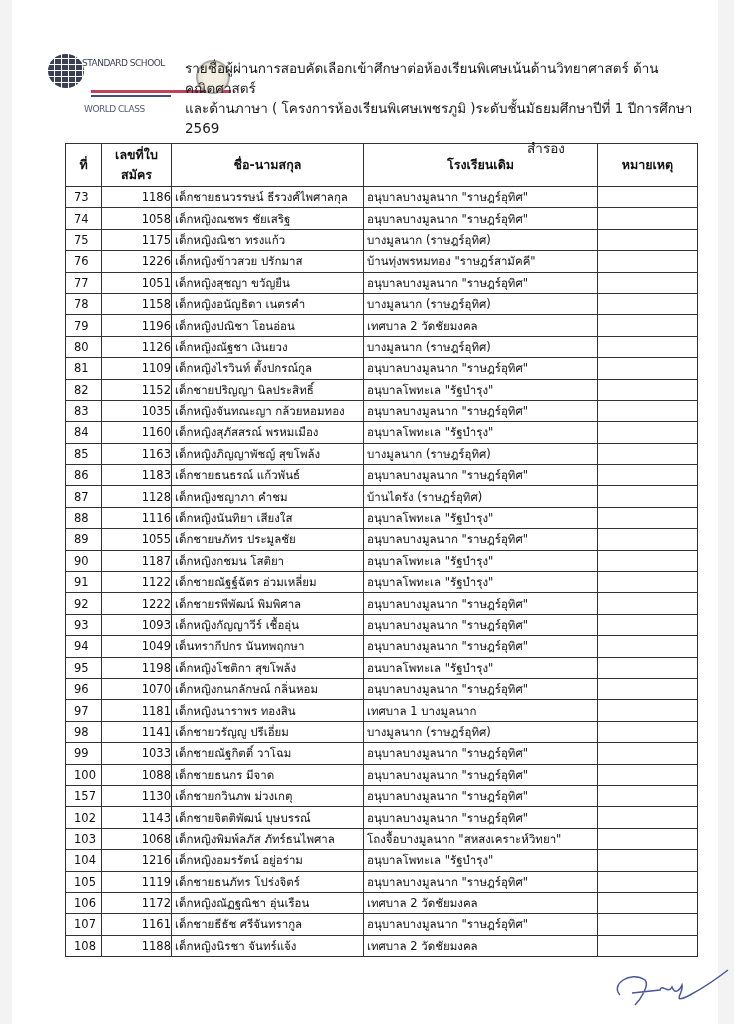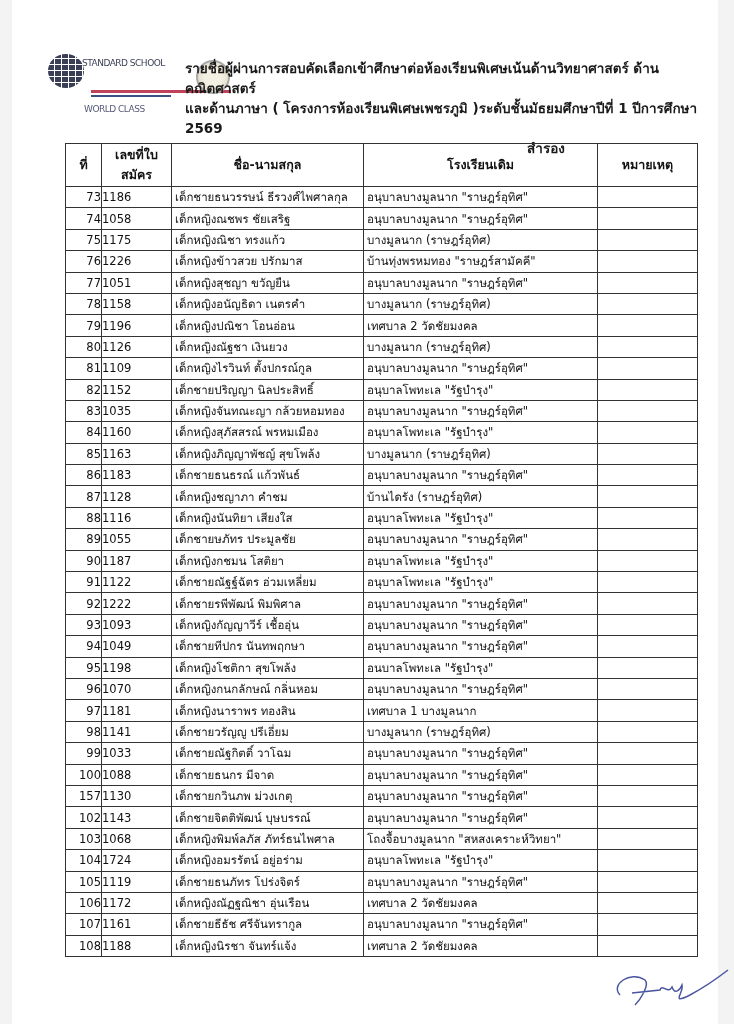--- a/index.html
+++ b/index.html
@@ -36,34 +36,34 @@
   }
   .logo-bar2 {
     position: absolute; left: 45px; top: 41px; width: 80px; height: 2px; background: #3d4f80;
   }
   .seal {
     position: absolute; left: 150px; top: 6px; width: 30px; height: 30px; border-radius: 50%;
     border: 2px solid #a9a9a9; background: radial-gradient(circle, #f3efe2 40%, #d8d2bd 100%);
   }
   .title {
     position: absolute; left: 185px; top: 14px; width: 540px;
-    font-size: 13.5px; font-weight: bold; line-height: 20px; color: #1a1a1a;
+    font-size: 13.5px; font-weight: normal; line-height: 20px; color: #1a1a1a;
   }
   .title .l3 { display: block; text-align: center; padding-left: 182px; }
   table {
     position: absolute; left: 65px; top: 143px; border-collapse: collapse;
     font-family: "DejaVu Sans", sans-serif;
   }
   th, td { border: 1.5px solid #333; padding: 0; }
   th {
     height: 42px; font-size: 12.5px; font-weight: bold; text-align: center;
   }
   td { height: 20.4px; font-size: 11.5px; line-height: 20px; }
-  td.c-no { text-align: right; padding-left: 8px; }
-  td.c-app { text-align: left; }
+  td.c-no { text-align: left; padding-left: 8px; }
+  td.c-app { text-align: right; }
   td.c-name, td.c-school { padding-left: 3px; white-space: nowrap; overflow: hidden; }
   .signature {
     position: absolute; left: 610px; top: 965px; width: 120px; height: 45px;
   }
 </style>
 </head>
 <body>
 
 <div class="page"></div>
 
@@ -244,21 +244,21 @@
       <tr>
         <td class="c-no">93</td>
         <td class="c-app">1093</td>
         <td class="c-name">เด็กหญิงกัญญาวีร์ เชื้ออุ่น</td>
         <td class="c-school">อนุบาลบางมูลนาก "ราษฎร์อุทิศ"</td>
         <td class="c-note"></td>
       </tr>
       <tr>
         <td class="c-no">94</td>
         <td class="c-app">1049</td>
-        <td class="c-name">เด็กชายทีปกร นันทพฤกษา</td>
+        <td class="c-name">เด็นทรากีปกร นันทพฤกษา</td>
         <td class="c-school">อนุบาลบางมูลนาก "ราษฎร์อุทิศ"</td>
         <td class="c-note"></td>
       </tr>
       <tr>
         <td class="c-no">95</td>
         <td class="c-app">1198</td>
         <td class="c-name">เด็กหญิงโชติกา สุขโพล้ง</td>
         <td class="c-school">อนบาลโพทะเล "รัฐบำรุง"</td>
         <td class="c-note"></td>
       </tr>
@@ -313,21 +313,21 @@
       </tr>
       <tr>
         <td class="c-no">103</td>
         <td class="c-app">1068</td>
         <td class="c-name">เด็กหญิงพิมพ์ลภัส ภัทร์ธนไพศาล</td>
         <td class="c-school">โถงจื้อบางมูลนาก "สหสงเคราะห์วิทยา"</td>
         <td class="c-note"></td>
       </tr>
       <tr>
         <td class="c-no">104</td>
-        <td class="c-app">1724</td>
+        <td class="c-app">1216</td>
         <td class="c-name">เด็กหญิงอมรรัตน์  อยู่อร่าม</td>
         <td class="c-school">อนุบาลโพทะเล "รัฐบำรุง"</td>
         <td class="c-note"></td>
       </tr>
       <tr>
         <td class="c-no">105</td>
         <td class="c-app">1119</td>
         <td class="c-name">เด็กชายธนภัทร โปร่งจิตร์</td>
         <td class="c-school">อนุบาลบางมูลนาก "ราษฎร์อุทิศ"</td>
         <td class="c-note"></td>

